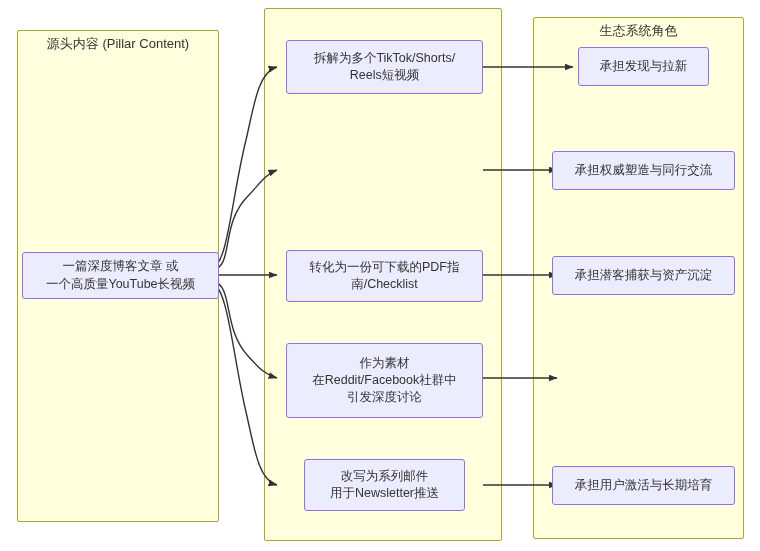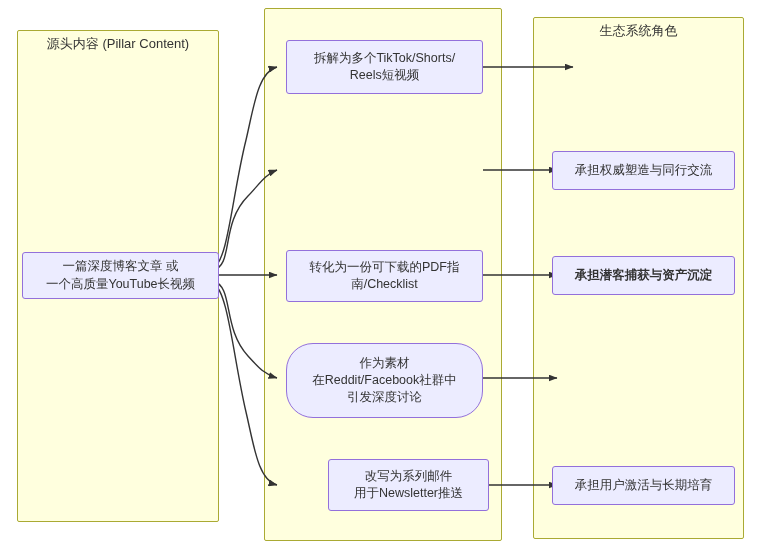--- a/index.html
+++ b/index.html
@@ -109,33 +109,36 @@
   </div>
 
   <div class="node" style="left:286px; top:40px; width:197px; height:54px;">
     <span class="node-label">拆解为多个TikTok/Shorts/
 Reels短视频</span>
   </div>
   <div class="node" style="left:286px; top:250px; width:197px; height:52px;">
     <span class="node-label">转化为一份可下载的PDF指
 南/Checklist</span>
   </div>
-  <div class="node" style="left:286px; top:343px; width:197px; height:75px;border-radius:27px;">
+  <div class="node" style="left:286px; top:343px; width:197px; height:75px;">
     <span class="node-label">作为素材
 在Reddit/Facebook社群中
 引发深度讨论</span>
   </div>
-  <div class="node" style="left:304px; top:459px; width:161px; height:52px;margin-left:24px;">
+  <div class="node" style="left:304px; top:459px; width:161px; height:52px;">
     <span class="node-label">改写为系列邮件
 用于Newsletter推送</span>
   </div>
 
+  <div class="node" style="left:578px; top:47px; width:131px; height:39px;">
+    <span class="node-label">承担发现与拉新</span>
+  </div>
   <div class="node" style="left:552px; top:151px; width:183px; height:39px;">
     <span class="node-label">承担权威塑造与同行交流</span>
   </div>
-  <div class="node" style="left:552px; top:256px; width:183px; height:39px;font-weight:bold;">
+  <div class="node" style="left:552px; top:256px; width:183px; height:39px;">
     <span class="node-label">承担潜客捕获与资产沉淀</span>
   </div>
   <div class="node" style="left:552px; top:466px; width:183px; height:39px;">
     <span class="node-label">承担用户激活与长期培育</span>
   </div>
 
 </div>
 
 </body></html>

